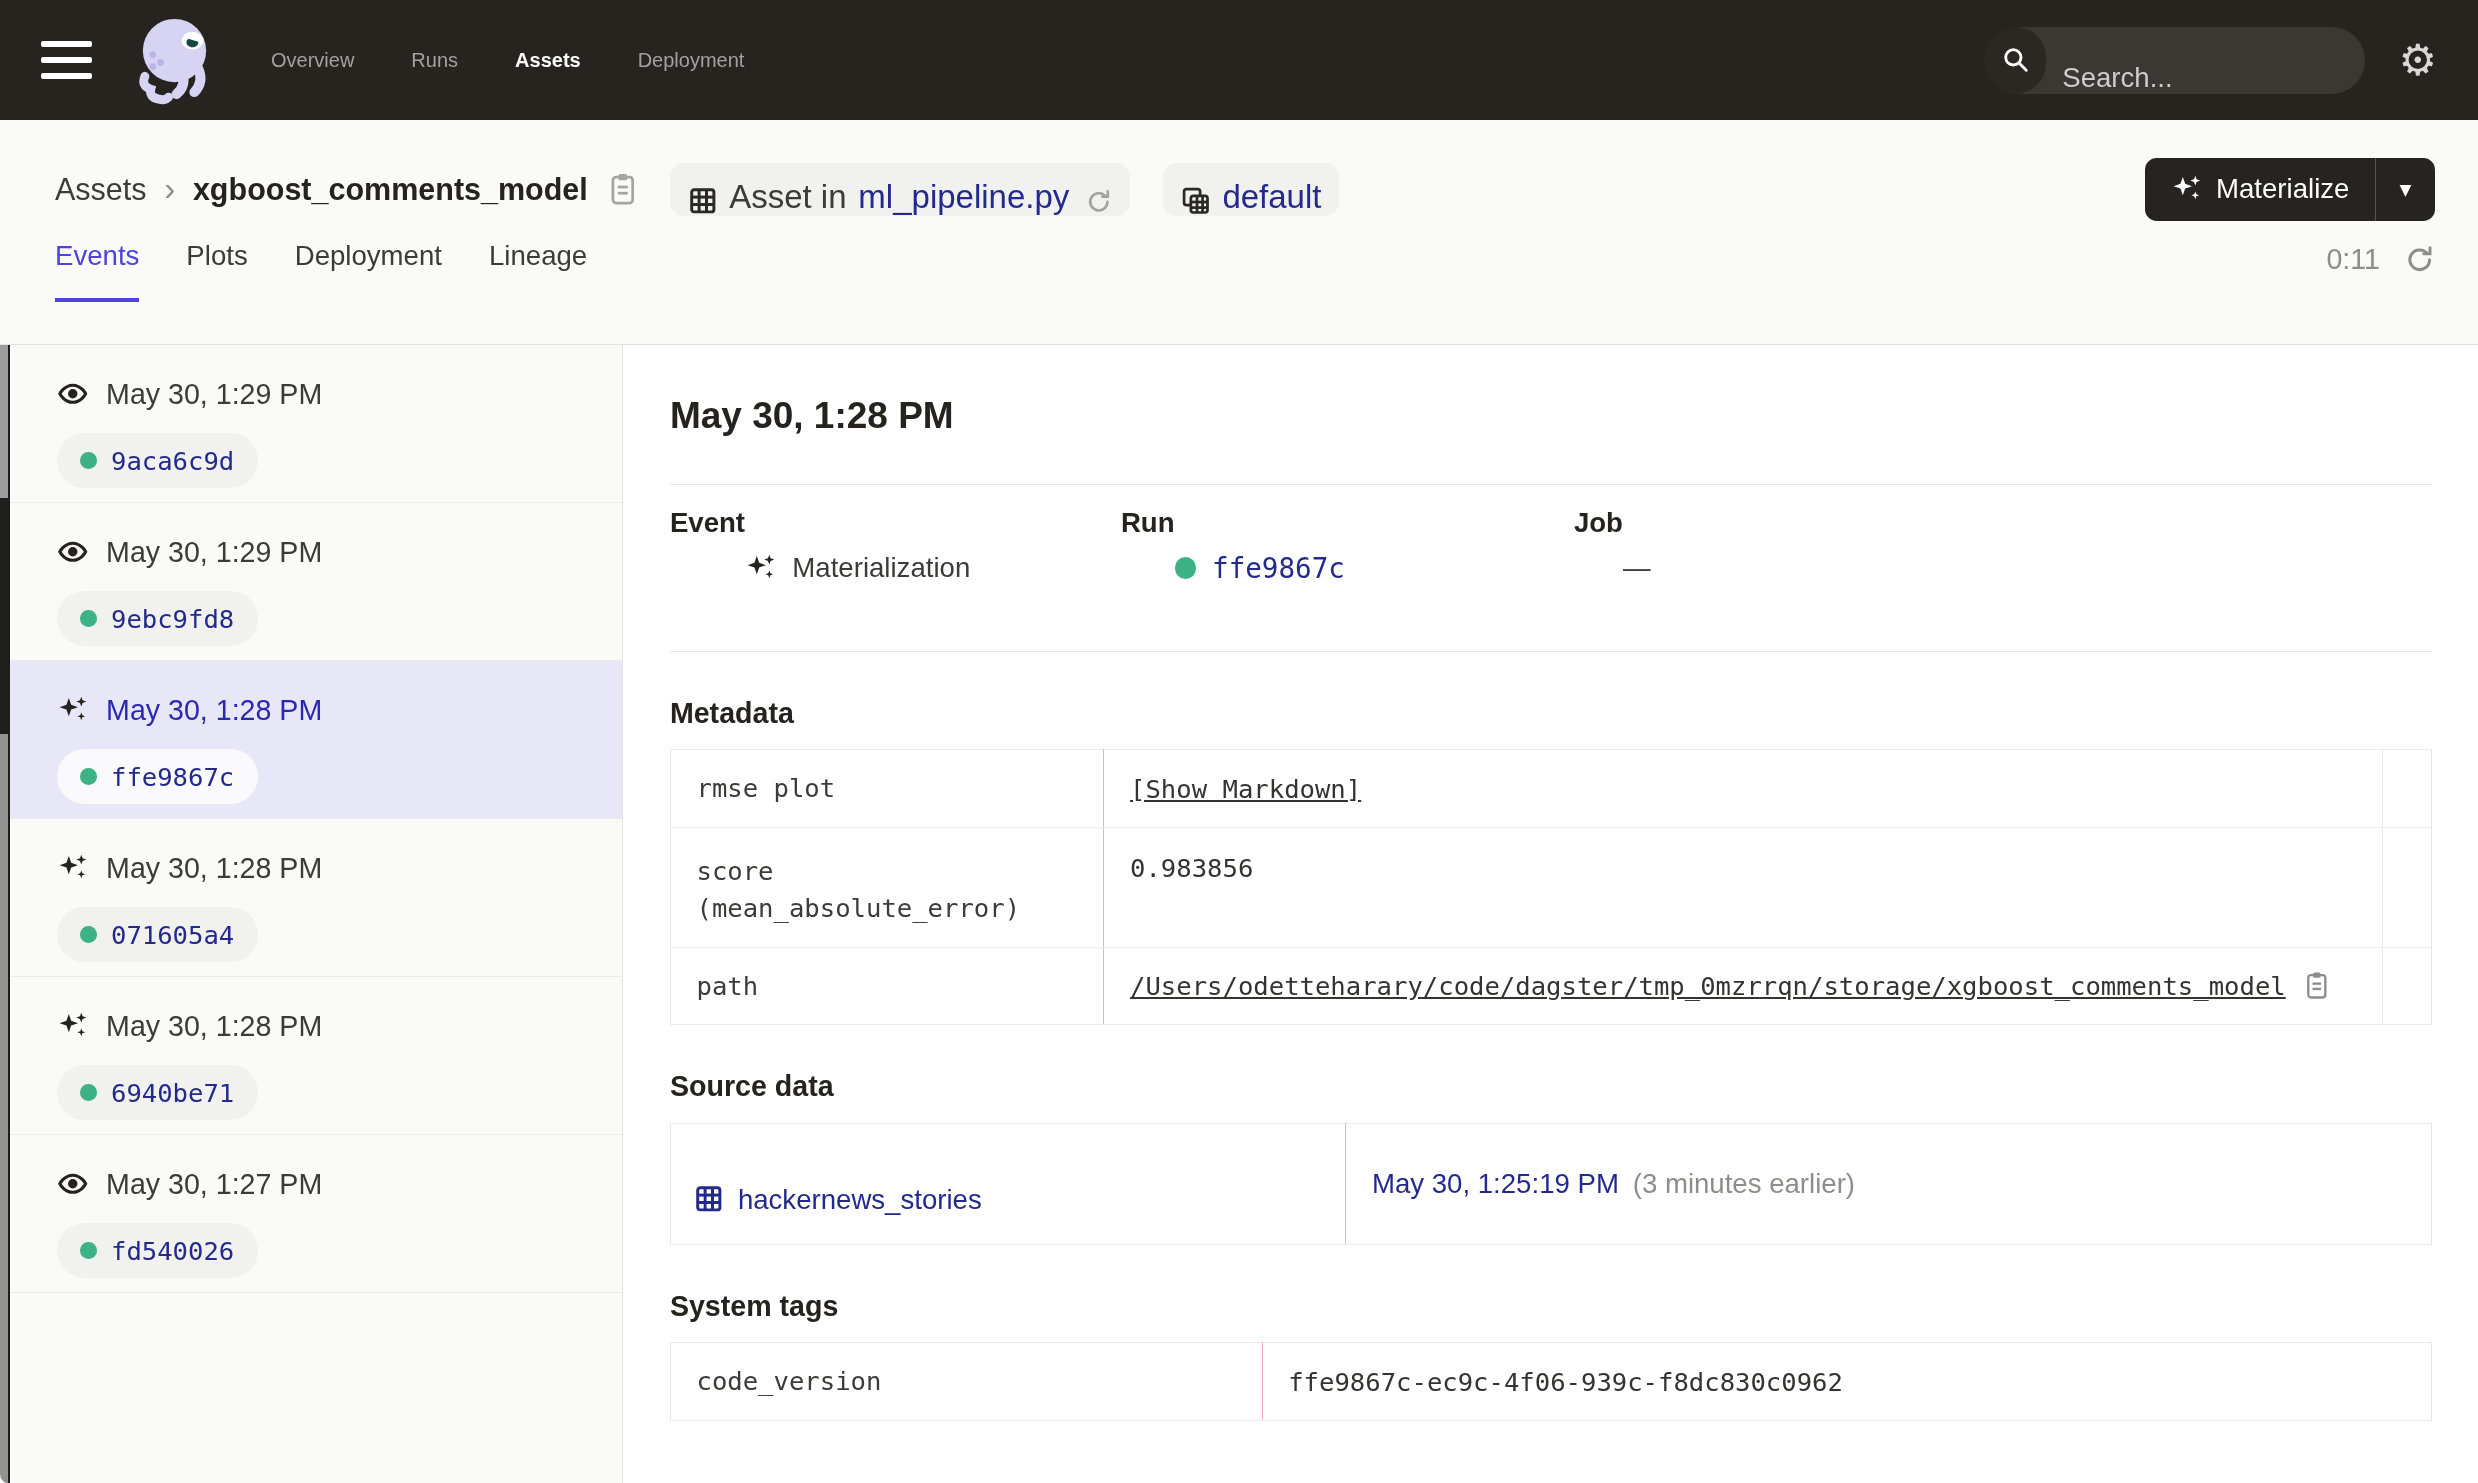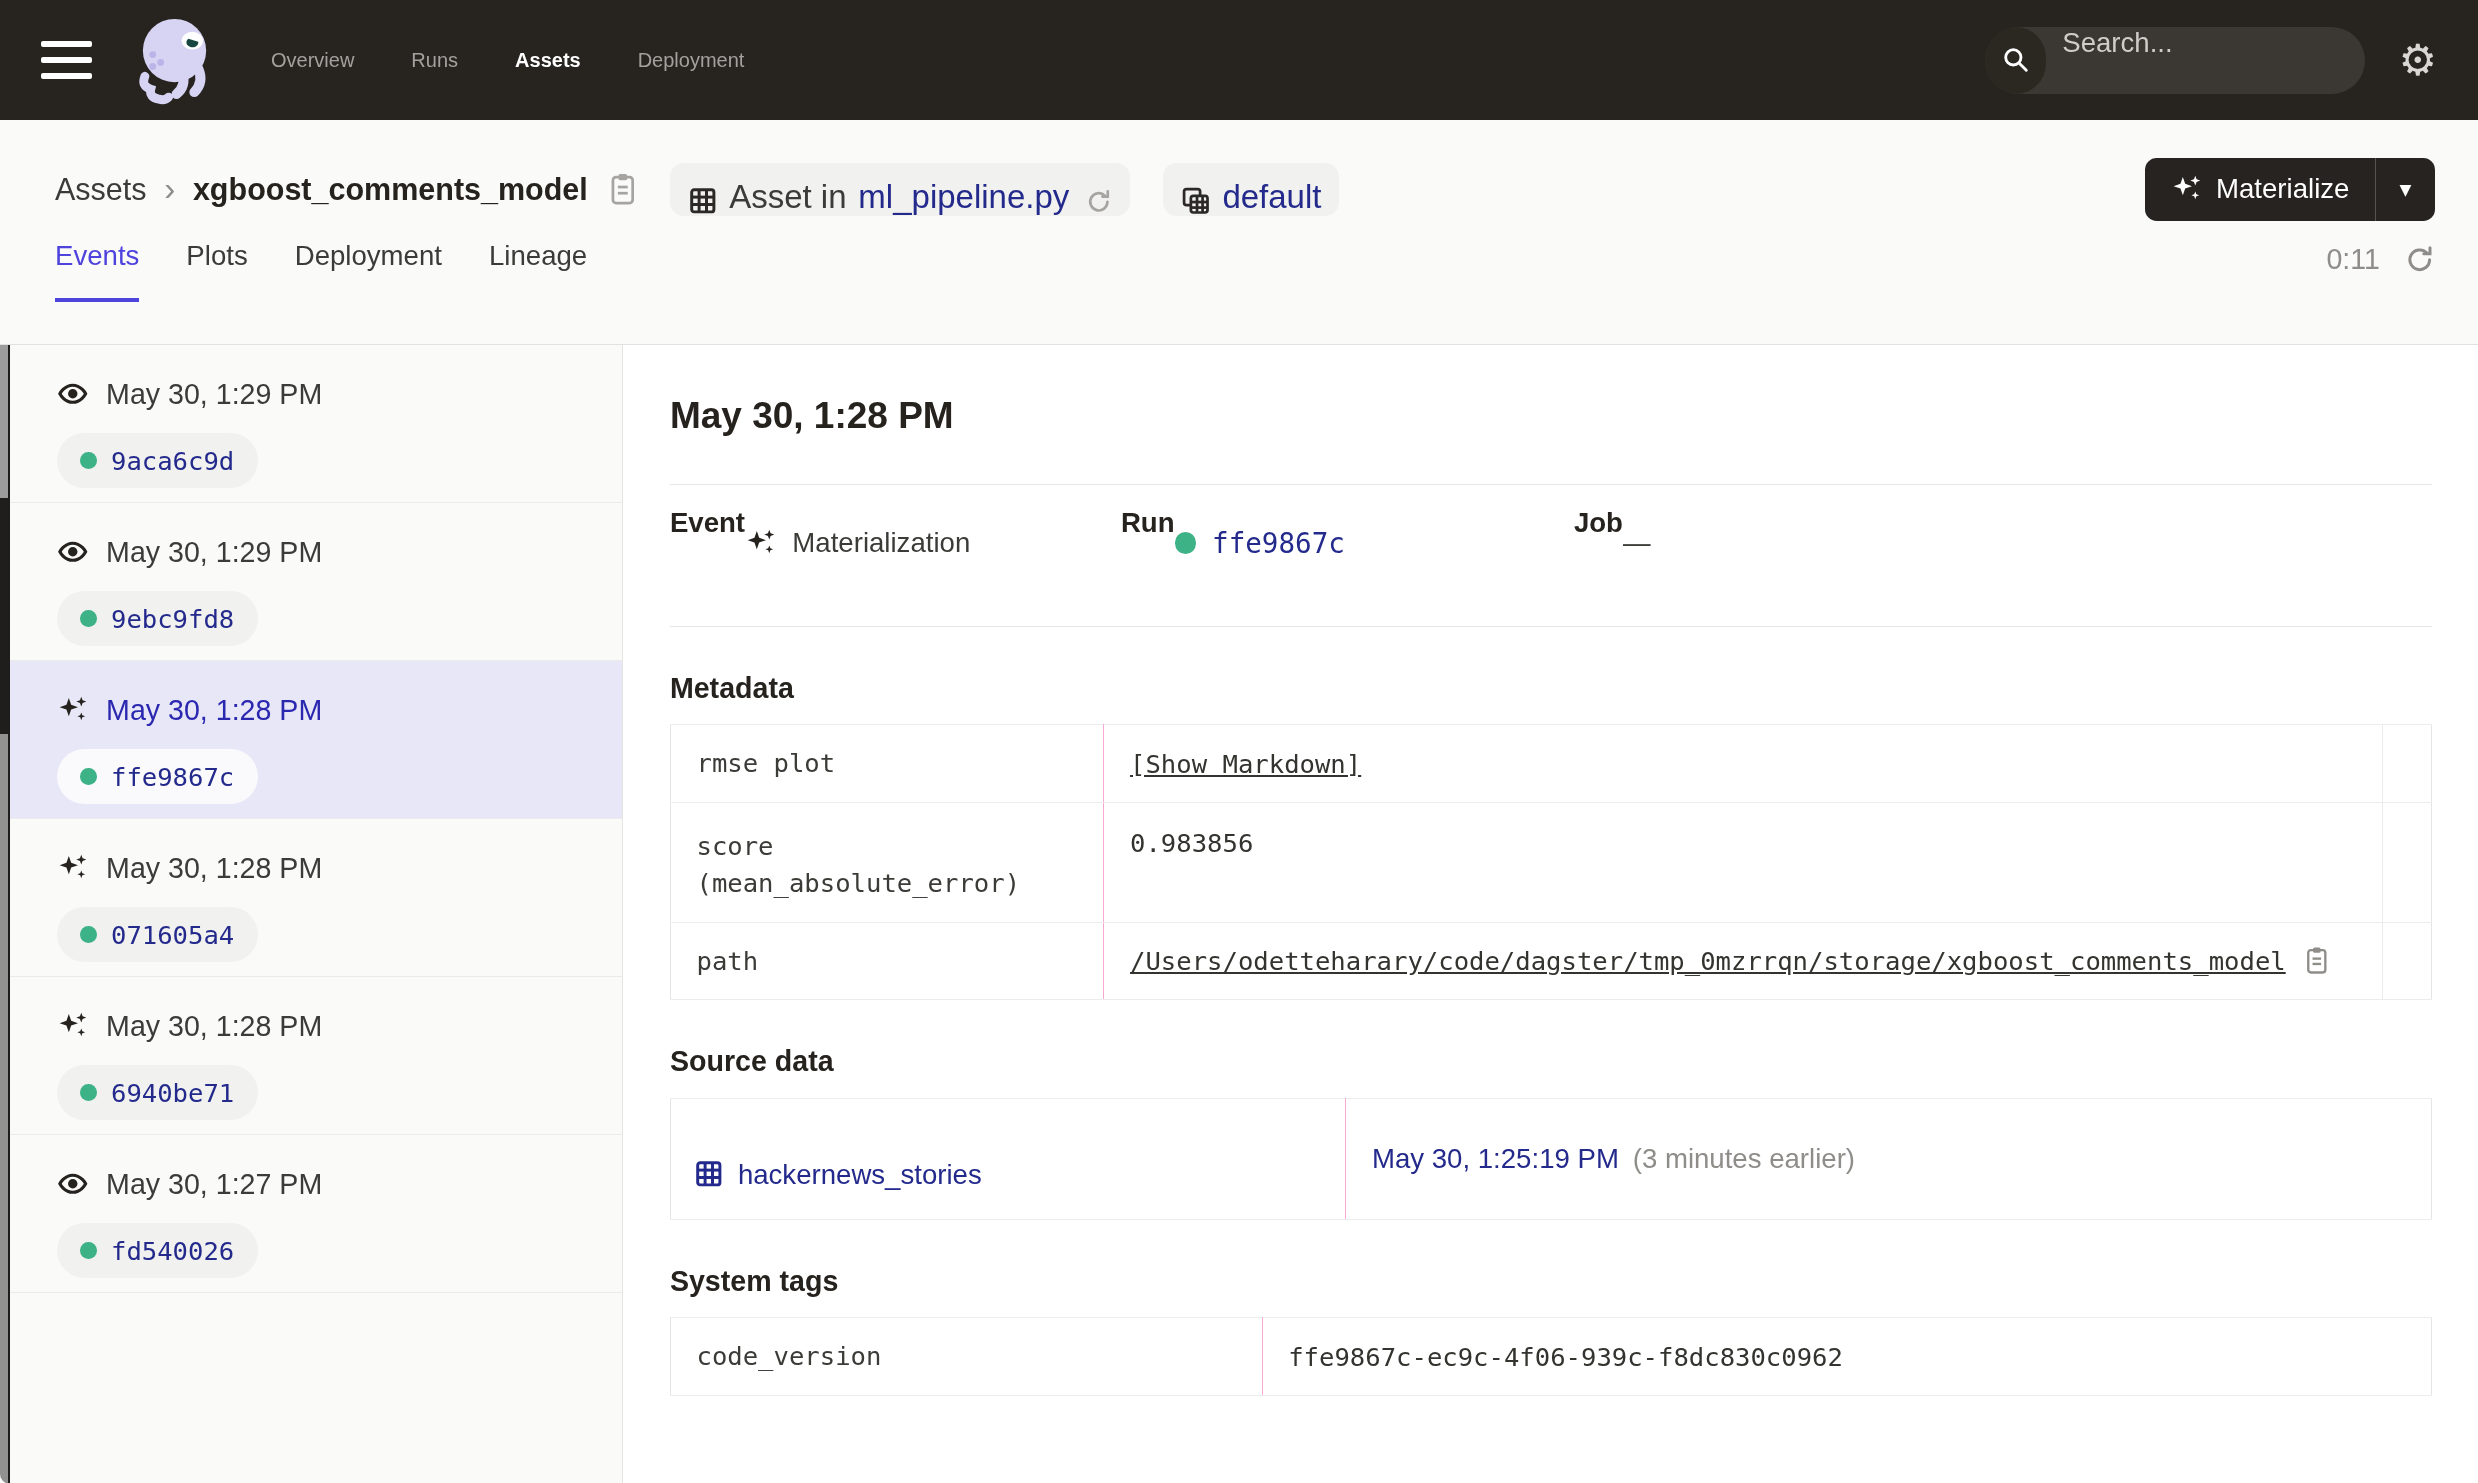--- a/index.html
+++ b/index.html
@@ -15,21 +15,21 @@
   .mono{font-family:"DejaVu Sans Mono",monospace;}
 
   
   .topbar{height:120px;background:var(--topbar);display:flex;align-items:center;padding:0 41px;}
   .burger{width:51px;height:39px;display:flex;flex-direction:column;justify-content:space-between;cursor:pointer;}
   .burger i{display:block;height:6.9px;background:#FFF;border-radius:2px;}
   .logo{margin-left:37px;width:95px;height:95px;display:flex;align-items:center;justify-content:center;}
   .nav{display:flex;align-items:center;margin-left:47px;gap:57px;}
   .nav a{font-size:20px;color:#A3A19D;text-decoration:none;}
   .nav a.active{color:#FFF;font-weight:700;}
-  .search{margin-left:auto;width:380px;height:67px;border-radius:39px;background:#3B3833;display:flex;align-items:flex-start;overflow:hidden;}
+  .search{margin-left:auto;width:380px;height:67px;border-radius:39px;background:#3B3833;display:flex;align-items:flex-end;overflow:hidden;}
   .search .mag{width:61px;height:67px;border-radius:39px;background:#2B2822;display:flex;align-items:center;justify-content:center;flex:0 0 auto;}
   .search input{flex:1;background:transparent;border:none;outline:none;color:#E8E6E2;font-size:27.6px;padding:0 15.8px;font-family:"Liberation Sans",sans-serif;}
   .search input::placeholder{color:#CFCDC9;}
   .gear{margin-left:33px;font-size:43px;color:#D9D7D3;line-height:1;cursor:pointer;}
 
   
   .header{background:var(--page);padding:29.6px 43px 0 55px;border-bottom:1px solid #E2E2E0;height:225px;}
   .crumb-row{height:79px;display:flex;align-items:center;}
   .crumb-root{font-size:30.5px;color:#3B3B38;text-decoration:none;}
   .crumb-sep{font-size:33px;color:#8E8C88;margin:0 17.7px;}
@@ -70,21 +70,21 @@
   .ev-item.empty{background:#FAFAF9;border-bottom:none;}
 
   .main{flex:1;background:var(--panel);padding:49px 44px 0 47px;overflow:hidden;}
   .main-inner{width:1762px;}
   h1.detail-title{font-size:37px;font-weight:700;color:var(--ink);line-height:43px;}
   .hr{border-top:1px solid #E7E7E5;margin-top:47px;}
   .summary{display:flex;margin-top:21.7px;}
   .sum-col{display:flex;flex-direction:row;}
   .sum-col.c1{width:451px;} .sum-col.c2{width:453px;}
   .sum-label{font-size:27.6px;font-weight:700;color:var(--ink);}
-  .sum-val{margin-top:17px;display:flex;align-items:center;gap:15.8px;font-size:27.6px;color:#3B3B38;height:39px;}
+  .sum-val{margin-top:42px;display:flex;align-items:center;gap:15.8px;font-size:27.6px;color:#3B3B38;height:39px;}
   .sum-val .icon{color:var(--ink);display:inline-flex;}
   .run-link{font-size:27.6px;color:var(--navy);text-decoration:none;}
   .hr2{border-top:1px solid #E7E7E5;margin-top:63px;}
   .sec-h{margin-top:45px;font-size:28.6px;font-weight:700;color:var(--ink);}
 
   table.dg{margin-top:19.7px;width:1762px;border-collapse:collapse;border:1px solid #E5E5E3;}
   table.dg td{border:1px solid #ECECEA;border-left:none;border-right:none;vertical-align:middle;}
   table.dg td.k{border-right:1px solid #f9a8d4;padding:19.7px 19.7px 19.7px 25.6px;font-size:25.6px;color:#3B3B38;white-space:pre-line;line-height:37px;}
   table.dg td.v{padding:19.7px 15.8px 19.7px 25.6px;font-size:25.6px;color:#33332F;}
   table.dg td.e{border-left:1px solid #ECECEA;}

